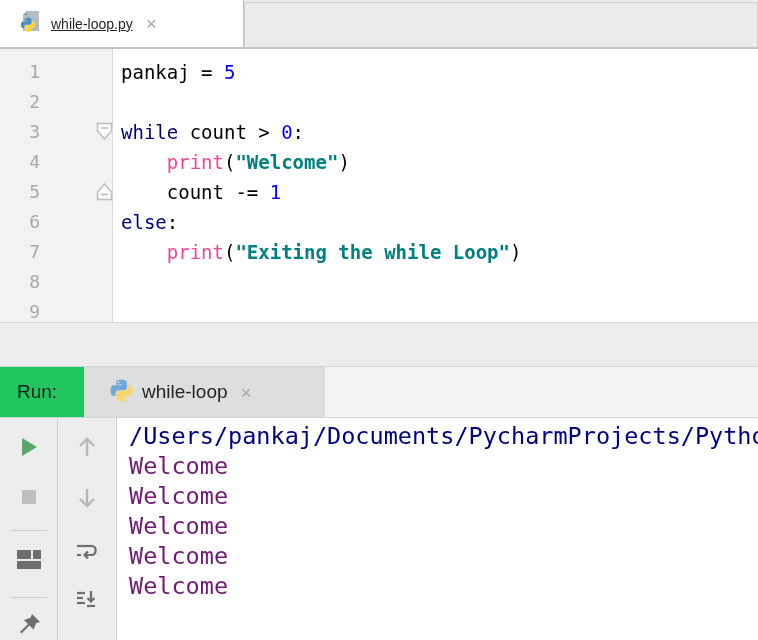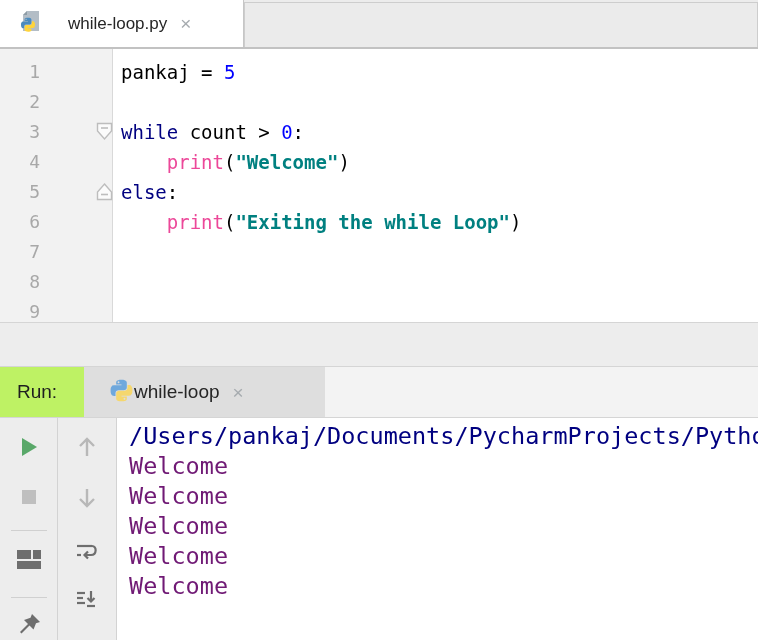--- a/index.html
+++ b/index.html
@@ -3,21 +3,21 @@
 <meta charset="utf-8">
 <style>
   * { margin:0; padding:0; box-sizing:border-box; }
   html,body { width:758px; height:640px; overflow:hidden; background:#fff;
               font-family:"Liberation Sans", sans-serif; }
 
   
   .tabbar { height:49px; display:flex; background:#ECECEC; border-bottom:2px solid #C2C2C2; }
   .etab { width:244px; background:#FFFFFF; border-right:1px solid #C6C6C6;
           display:flex; align-items:center; padding-left:20px; }
-  .etab-label { font-size:17px; color:#262626; margin-left:26px; }
+  .etab-label { font-size:14px; color:#262626; margin-left:9px;text-decoration:underline; }
   .close-x { color:#A6ABAF; font-size:19px; margin-left:13px; line-height:1; }
   .tabbar-rest { flex:1; background:#EBEBEB; margin-top:2px;
                  border:1px solid #CDCDCD; border-bottom:none; }
 
   
   .editor { height:273px; display:flex; background:#fff; position:relative; overflow:hidden; }
   .gutter { width:113px; background:#F2F2F2; border-right:1px solid #D9D9D9;
             padding-top:8px; flex:none; }
   .gutter .ln { width:40px; height:30px; line-height:30px; text-align:right;
                 font-family:"DejaVu Sans Mono", monospace; font-size:18px; color:#A8A8A8; }
@@ -31,26 +31,26 @@
   .tok-s { color:#008080; font-weight:bold; }
   .fold { position:absolute; left:96px; width:17px; height:19px; }
   .fold-top { top:73px; }
   .fold-bottom { top:133px; }
 
   
   .gap-band { height:45px; background:#EDEDED;
               border-top:1px solid #D5D5D5; border-bottom:1px solid #D5D5D5; }
 
   
-  .run-header { height:50px; display:flex; background:#bef264; }
+  .run-header { height:50px; display:flex; background:#22c55e; }
   .run-label { width:84px; display:flex; align-items:center; padding-left:17px;
                font-size:19px; color:#1F1F1F; }
   .run-tab { width:241px; background:#DEDEDE; display:flex; align-items:center;
              padding-left:25px; }
-  .run-tab-label { font-size:19px; color:#262626; margin-left:0; }
+  .run-tab-label { font-size:19px; color:#262626; margin-left:8px; }
   .run-header-rest { flex:1; background:#F3F3F3; }
 
   
   .console { height:223px; display:flex; border-top:1px solid #D5D5D5; background:#fff; }
   .tcol { background:#EDEDED; border-right:1px solid #D3D3D3; position:relative; flex:none; }
   .tcol1 { width:58px; }
   .tcol2 { width:59px; }
   .tbtn { position:absolute; left:50%; transform:translateX(-50%); width:26px; height:26px;
           display:flex; align-items:center; justify-content:center; }
   .hsep { position:absolute; left:11px; width:36px; height:1px; background:#D0D0D0; }
@@ -90,20 +90,21 @@
       <div class="ln">6</div>
       <div class="ln">7</div>
       <div class="ln">8</div>
       <div class="ln">9</div>
     </div>
   <div class="code" id="code-lines">
       <div class="cline"><span class="tok-p">pankaj = </span><span class="tok-n">5</span></div>
       <div class="cline"></div>
       <div class="cline"><span class="tok-k">while</span><span class="tok-p"> count &gt; </span><span class="tok-n">0</span><span class="tok-p">:</span></div>
       <div class="cline"><span class="tok-p">    </span><span class="tok-b">print</span><span class="tok-p">(</span><span class="tok-s">"Welcome"</span><span class="tok-p">)</span></div>
+      <div class="cline"><span class="tok-p">    count -= </span><span class="tok-n">1</span></div>
       <div class="cline"><span class="tok-k">else</span><span class="tok-p">:</span></div>
       <div class="cline"><span class="tok-p">    </span><span class="tok-b">print</span><span class="tok-p">(</span><span class="tok-s">"Exiting the while Loop"</span><span class="tok-p">)</span></div>
       <div class="cline"></div>
       <div class="cline"></div>
     </div>
 
   <span class="fold fold-top">
     <svg width="17" height="19" viewBox="0 0 17 19">
       <polygon points="1.5,1.5 15.5,1.5 15.5,9 8.5,17 1.5,9" fill="#FBFBFB" stroke="#BDBDBD" stroke-width="1.4"></polygon>
       <line x1="5" y1="6" x2="12" y2="6" stroke="#BDBDBD" stroke-width="1.6"></line>

